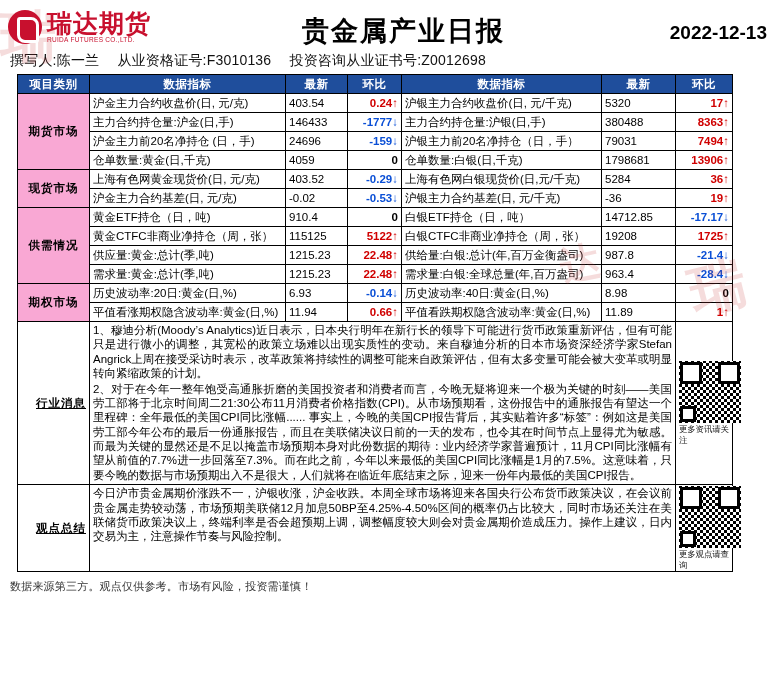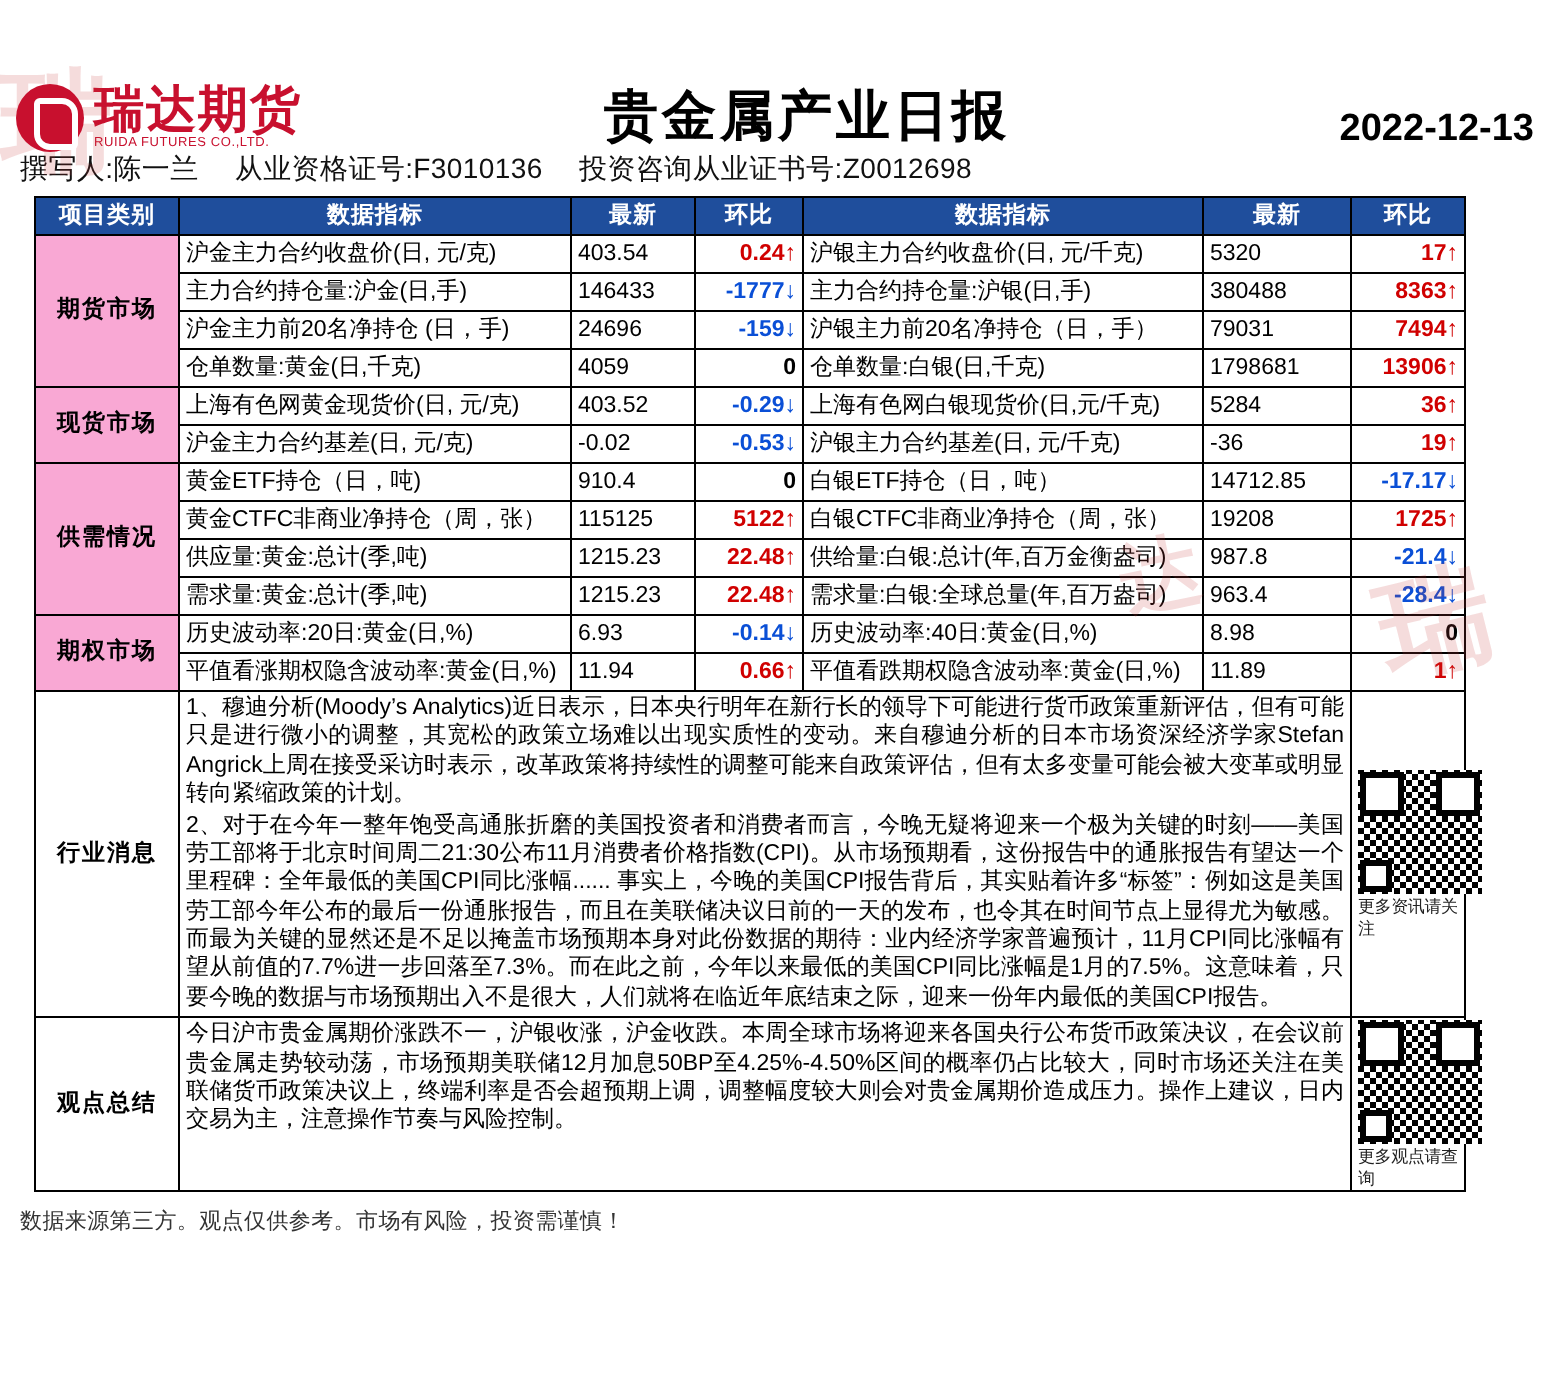--- a/index.html
+++ b/index.html
@@ -10,24 +10,23 @@
     background: #ffffff;
     font-family: "Liberation Sans", sans-serif;
     color: #000;
     overflow: hidden;
   }
   .page { width: 779px; height: 700px; position: relative; padding: 0; }
 
   
   .header {
     display: flex;
-    align-items: flex-end;
+    align-items: center;
     padding: 2px 8px 0 8px;
     height: 52px;
-    margin-top: 24px;
   }
   .logo {
     display: flex;
     align-items: center;
     width: 178px;
     flex: 0 0 178px;
   }
   .logo-mark {
     width: 34px; height: 34px;
     border-radius: 50%;
@@ -114,25 +113,26 @@
   }
   td.label { text-align: left; }
   td.num { text-align: left; padding-right: 6px; }
   td.chg { text-align: right; padding-right: 6px; font-weight: bold; }
   .up { color: #d00000; }
   .down { color: #0a4fd6; }
   .flat { color: #000; }
 
   
   td.cat-wide {
-    text-align: center;
+    text-align: right;
     font-weight: bold;
     font-size: 13px;
     letter-spacing: 1px;
     vertical-align: middle;
+    text-decoration: underline;
   }
   td.para {
     text-align: justify;
     font-size: 11.6px;
     line-height: 1.45;
     padding: 3px 5px;
     vertical-align: top;
   }
   td.para p { margin: 0 0 1px 0; text-indent: 0; }
   td.qr {

